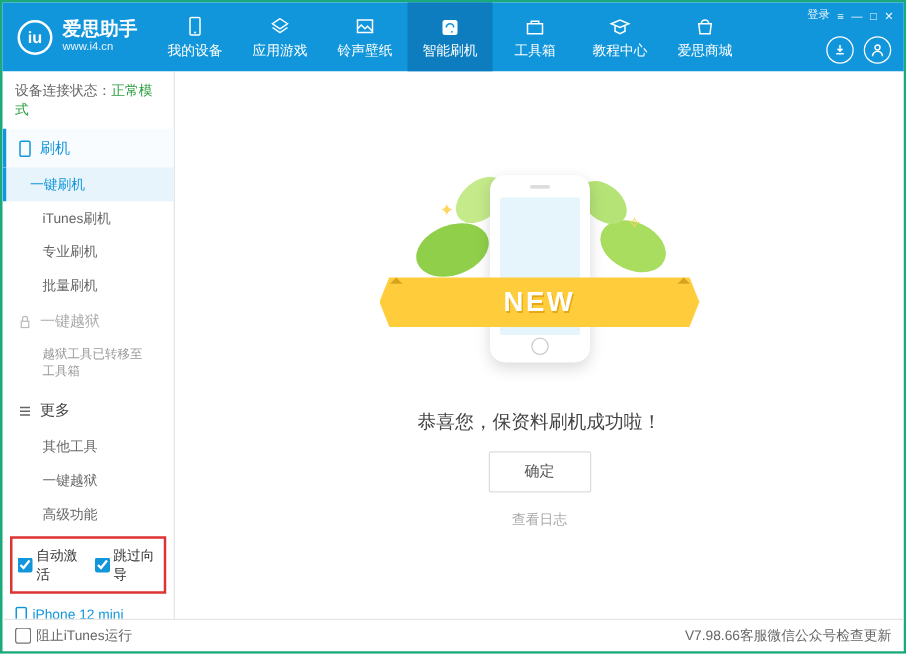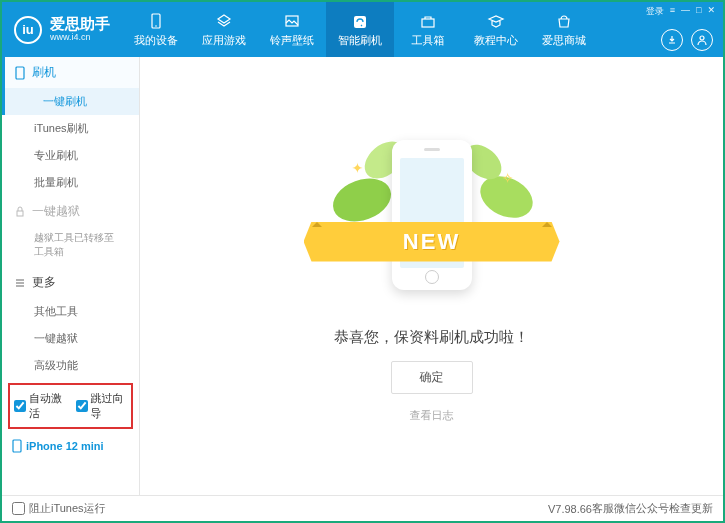--- a/index.html
+++ b/index.html
@@ -8,39 +8,39 @@
 .titlebar{height:55px;background:#1296db;display:flex;align-items:center;color:#fff;position:relative}
 .logo-block{display:flex;align-items:center;padding:0 12px;gap:8px}
 .logo-circle{width:28px;height:28px;border:2px solid #fff;border-radius:50%;display:flex;align-items:center;justify-content:center;font-size:13px;font-weight:bold}
 .logo-text{display:flex;flex-direction:column;line-height:1.1}
 .logo-title{font-size:15px;font-weight:bold}
 .logo-url{font-size:9px;opacity:.9}
 .nav{display:flex;height:100%}
 .nav-item{width:68px;display:flex;flex-direction:column;align-items:center;justify-content:center;font-size:11px;cursor:pointer;gap:1px}
 .nav-item.active{background:#0d7dc0}
 .nav-ico{width:20px;height:20px;display:flex;align-items:center;justify-content:center}
-.tb-right{position:absolute;right:8px;top:3px;display:flex;gap:6px;font-size:9px;align-items:flex-start}
+.tb-right{position:absolute;right:8px;top:3px;display:flex;gap:6px;font-size:9px;align-items:flex-end}
 .tb-ctl{cursor:pointer;opacity:.9}
 .tb-circles{position:absolute;right:10px;bottom:6px;display:flex;gap:8px}
 .circ{width:22px;height:22px;border:1.5px solid #fff;border-radius:50%;display:flex;align-items:center;justify-content:center;cursor:pointer}
 .body{flex:1;display:flex;overflow:hidden}
 .sidebar{width:138px;border-right:1px solid #e5e5e5;display:flex;flex-direction:column;font-size:12px;color:#555}
 .conn-status{padding:8px 10px;font-size:11px;color:#666}
 .conn-status .ok{color:#2a9d3f}
 .sb-head{display:flex;align-items:center;gap:6px;padding:7px 12px;color:#444}
 .sb-head.blue{color:#1296db;border-left:3px solid #1296db;background:#f8fcff;padding-left:9px}
 .sb-head.gray{color:#aaa}
 .sb-sub{padding:6px 10px 6px 32px;color:#666;cursor:pointer;font-size:11px}
-.sb-sub.active{background:#e8f4fc;color:#1296db;border-left:3px solid #1296db;padding-left:38px}
+.sb-sub.active{background:#e8f4fc;color:#1296db;border-left:3px solid #1296db;padding-left:19px}
 .sb-note{padding:4px 10px 8px 32px;color:#999;font-size:10px;line-height:1.4}
 .checks{border:2px solid #d33;margin:4px 6px;padding:6px 4px;display:flex;gap:10px;font-size:11px;align-items:center}
 .chk{display:flex;align-items:center;gap:3px;color:#333}
 .chk input{accent-color:#1296db;width:12px;height:12px}
 .device{padding:6px 10px;font-size:11px}
-.device-name{color:#1296db;font-weight:bold;display:flex;align-items:center;gap:4px}
+.device-name{color:#1296db;font-weight:normal;display:flex;align-items:center;gap:4px}
 .main{flex:1;display:flex;flex-direction:column;align-items:center;justify-content:center;position:relative}
 .illus{position:relative;width:220px;height:180px;margin-bottom:18px}
 .leaves{position:absolute;inset:0}
 .leaf{position:absolute;border-radius:50%;background:#bfe87a}
 .leaf.l1{width:60px;height:40px;left:10px;top:50px;transform:rotate(-20deg);background:#8fcf4a}
 .leaf.l2{width:55px;height:38px;right:8px;top:48px;transform:rotate(25deg);background:#a8dd5f}
 .leaf.l3{width:45px;height:30px;left:40px;top:15px;transform:rotate(-40deg);background:#c4ea8a}
 .leaf.l4{width:42px;height:28px;right:38px;top:18px;transform:rotate(40deg);background:#b6e376}
 .phone{position:absolute;left:50%;top:10px;transform:translateX(-50%);width:80px;height:150px;background:#fff;border-radius:12px;box-shadow:0 4px 12px rgba(0,0,0,.15)}
 .phone::before{content:"";position:absolute;left:8px;right:8px;top:18px;bottom:22px;background:#e6f4fb;border-radius:2px}
@@ -154,20 +154,23 @@
           <svg width="12" height="12" viewBox="0 0 12 12">
             <circle cx="6" cy="4" r="2" fill="none" stroke="#fff" stroke-width="1.2"></circle>
             <path d="M2 11a4 4 0 018 0" fill="none" stroke="#fff" stroke-width="1.2"></path>
           </svg>
         </div>
     </div>
   </div>
 
   <div class="body">
     <div class="sidebar">
+      <div class="conn-status">
+        <span>设备连接状态：</span><span class="ok">正常模式</span>
+      </div>
       <div class="sb-head blue">
         <span>
             <svg width="12" height="14" viewBox="0 0 12 14">
               <rect x="2" y="1" width="8" height="12" rx="1" fill="none" stroke="#1296db" stroke-width="1.2"></rect>
             </svg>
           </span>
         <span>刷机</span>
       </div>
       <div class="sb-sub active">一键刷机</div>
       <div class="sb-sub">iTunes刷机</div>

